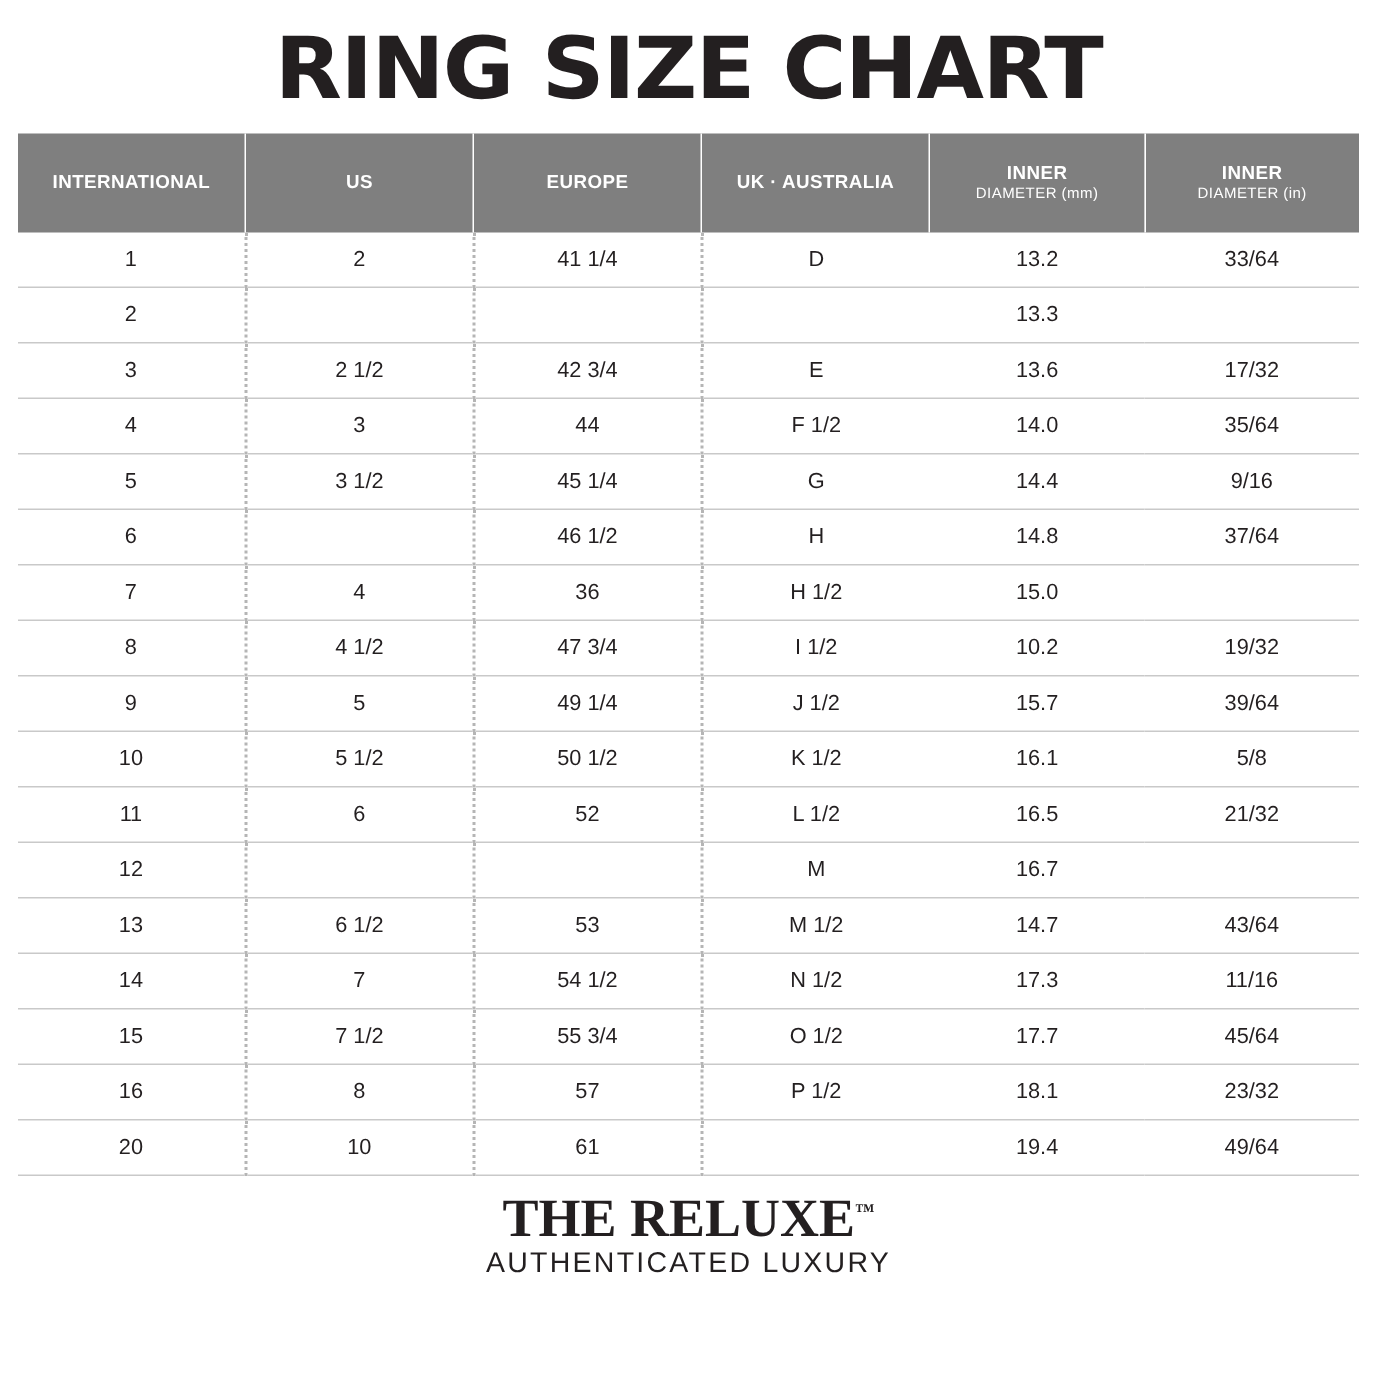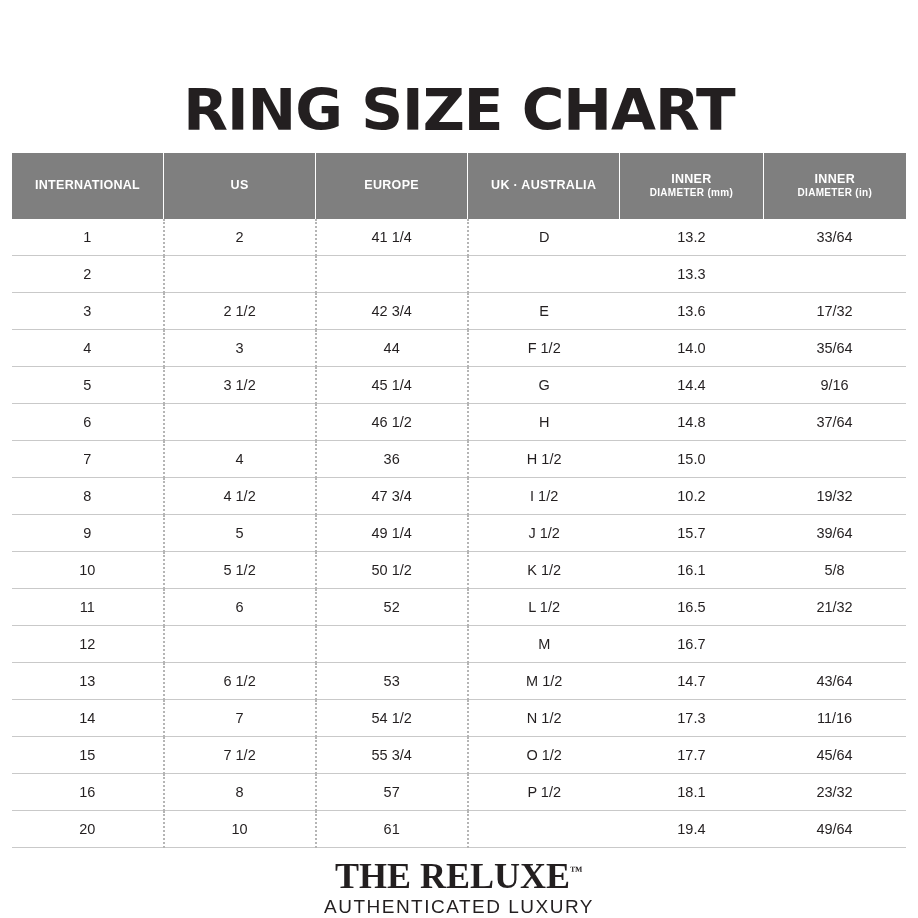--- a/index.html
+++ b/index.html
@@ -13,21 +13,20 @@
     font-family: "Liberation Sans", sans-serif;
     color: #231f20;
     overflow: hidden;
   }
   .page {
     width: 918px;
     height: 918px;
     box-sizing: border-box;
     display: flex;
     flex-direction: column;
-    justify-content: flex-end;
   }
 
   
   .title {
     text-align: center;
     font-weight: bold;
     font-size: 57px;
     letter-spacing: -1px;
     line-height: 1;
     margin-top: 18px;
@@ -55,21 +54,21 @@
     height: 30px;
     padding: 18px 2px;
     text-align: center;
     vertical-align: middle;
     line-height: 1.05;
     border-right: 1px solid #ffffff;
   }
   table.size-table thead th:last-child { border-right: none; }
   table.size-table thead th .sub {
     font-size: 10px;
-    font-weight: bold;
+    font-weight: normal;
     margin-top: 24px;
   }
   table.size-table tbody td {
     height: 34px;
     font-size: 14.5px;
     text-align: center;
     vertical-align: middle;
     border-bottom: 1px solid #c9c9c9;
     color: #231f20;
   }

